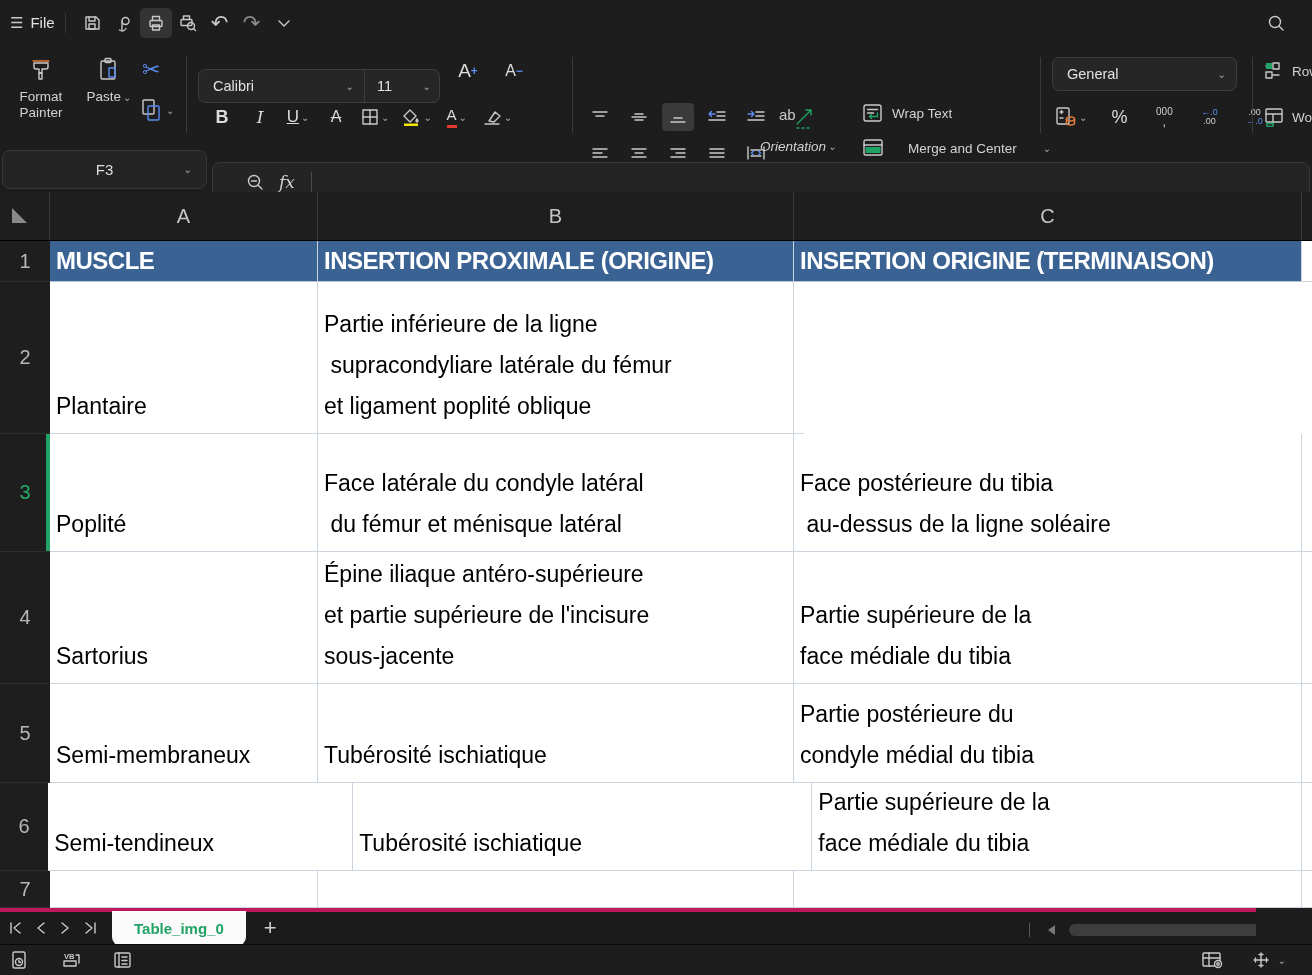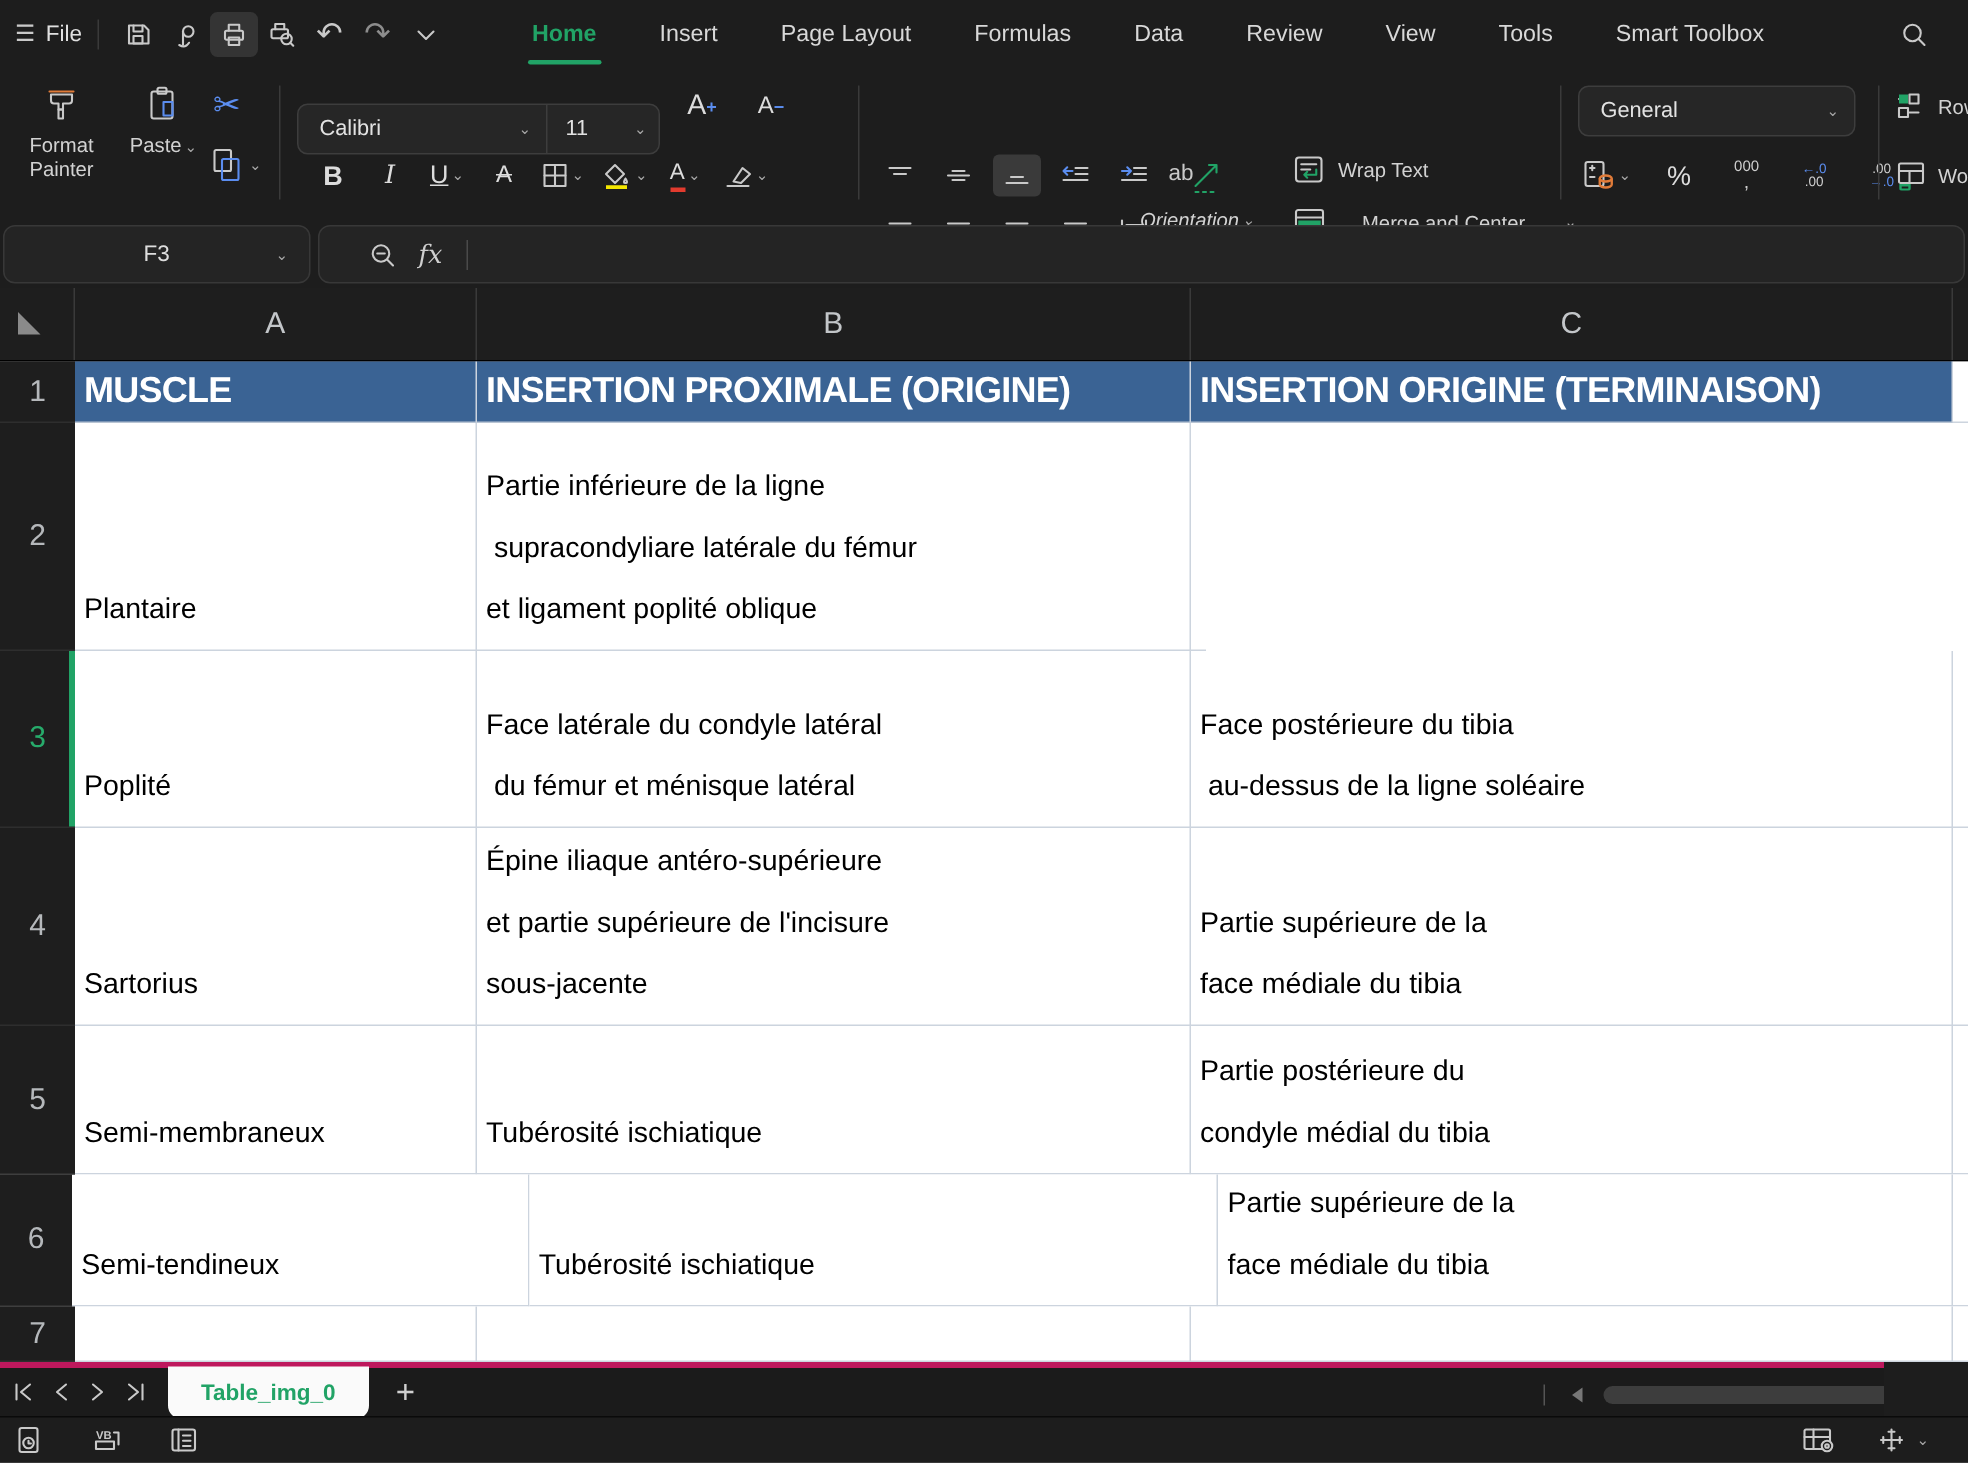--- a/index.html
+++ b/index.html
@@ -35,39 +35,39 @@
   .btxt{font-size:17px;color:#dcdcdc;}
   .two-line{font-size:9px;line-height:9px;color:#cfcfcf;text-align:center;}
   .blue{color:#5b8def;}
   .rlabel{font-size:13.5px;color:#d2d2d2;white-space:nowrap;}
 
   
   .formulabar{position:absolute;top:145px;left:0;width:1312px;height:47px;}
   .namebox{position:absolute;left:2px;top:5px;width:203px;height:37px;background:#242424;border:1px solid #383838;border-radius:8px;
            display:flex;align-items:center;justify-content:center;font-size:15px;color:#dddddd;}
   .namebox .chev{position:absolute;right:14px;}
-  .fxbox{position:absolute;left:212px;top:5px;right:2px;height:37px;background:#242424;border:1px solid #383838;border-radius:8px;
+  .fxbox{position:absolute;left:212px;top:17px;right:2px;height:37px;background:#242424;border:1px solid #383838;border-radius:8px;
          display:flex;align-items:center;}
   .fxsym{font-family:"DejaVu Serif",serif;font-style:italic;font-size:17px;color:#cfcfcf;margin-left:14px;}
   .fxdiv{width:1px;height:20px;background:#4a4a4a;margin-left:16px;}
   .finput{flex:1;color:#eee;font-size:15px;padding-left:10px;}
 
   
   .grid{position:absolute;top:192px;left:0;width:1312px;height:716px;background:#fff;}
   .colheads{display:flex;height:49px;background:#1e1e1e;border-bottom:1px solid #000;box-sizing:border-box;}
   .corner{width:50px;position:relative;border-right:1px solid #3a3a3a;box-sizing:border-box;}
   .corner .tri{position:absolute;left:12px;top:16px;width:0;height:0;border-bottom:15px solid #8a8a8a;border-right:15px solid transparent;}
   .colh{display:flex;align-items:center;justify-content:center;font-size:20px;color:#c3c6c9;border-right:1px solid #3a3a3a;box-sizing:border-box;}
   .grow{display:flex;}
   .rowh{width:50px;background:#1e1e1e;color:#b5b8bb;font-size:20px;display:flex;align-items:center;justify-content:center;
         position:relative;box-sizing:border-box;border-bottom:1px solid #2e2e2e;}
   .rowh.sel{color:#27ab6b;}
   .selbar{position:absolute;right:0;top:0;width:4px;height:100%;background:#21a366;}
   .cell{box-sizing:border-box;border-right:1px solid #ccd4de;border-bottom:1px solid #ccd4de;background:#fff;color:#000;
-        font-size:19px;line-height:41px;display:flex;align-items:flex-end;padding:0 4px 6px 6px;white-space:pre-wrap;overflow:hidden;}
+        font-size:23px;line-height:41px;display:flex;align-items:flex-end;padding:0 4px 6px 6px;white-space:pre-wrap;overflow:hidden;}
   .hcell{box-sizing:border-box;border-right:1px solid #ccd4de;border-bottom:1px solid #b9c5d4;background:#3a6394;color:#fff;
          font-weight:bold;font-size:24px;letter-spacing:-0.5px;display:flex;align-items:center;padding-left:6px;overflow:hidden;white-space:nowrap;}
   .sliver{width:10px;box-sizing:border-box;background:#fff;border-bottom:1px solid #ccd4de;}
 
   
   .tabbar{position:absolute;top:908px;left:0;width:1256px;height:36px;background:#1b1b1b;border-top:4px solid #be185d;
           box-sizing:border-box;display:flex;align-items:center;}
   .navbtns{display:flex;align-items:center;gap:10px;margin-left:8px;}
   .sheettab{height:35px;margin-left:14px;background:#fafafa;color:#21a366;font-weight:bold;font-size:15px;
             display:flex;align-items:center;padding:0 22px;border-radius:0 0 9px 9px;}
@@ -129,31 +129,20 @@
     </div>
     <div class="qbtn">
       <span class="glyph" style="font-size:21px;color:#8d8d8d;">↷</span>
     </div>
     <div class="qbtn">
       <svg class="ic" width="14" height="10">
           <path d="M2 3 L7 8 L12 3"></path>
         </svg>
     </div>
 
-    <div class="menu-tabs">
-        <span class="mtab active">Home</span>
-        <span class="mtab">Insert</span>
-        <span class="mtab">Page Layout</span>
-        <span class="mtab">Formulas</span>
-        <span class="mtab">Data</span>
-        <span class="mtab">Review</span>
-        <span class="mtab">View</span>
-        <span class="mtab">Tools</span>
-        <span class="mtab">Smart Toolbox</span>
-      </div>
 
     <div class="msearch qbtn">
       <svg class="ic" width="20" height="20">
         <circle cx="9" cy="9" r="5.5"></circle>
           <path d="M13.2 13.2 L17 17"></path>
       </svg>
     </div>
   </div>
 
   <div class="ribbon">

